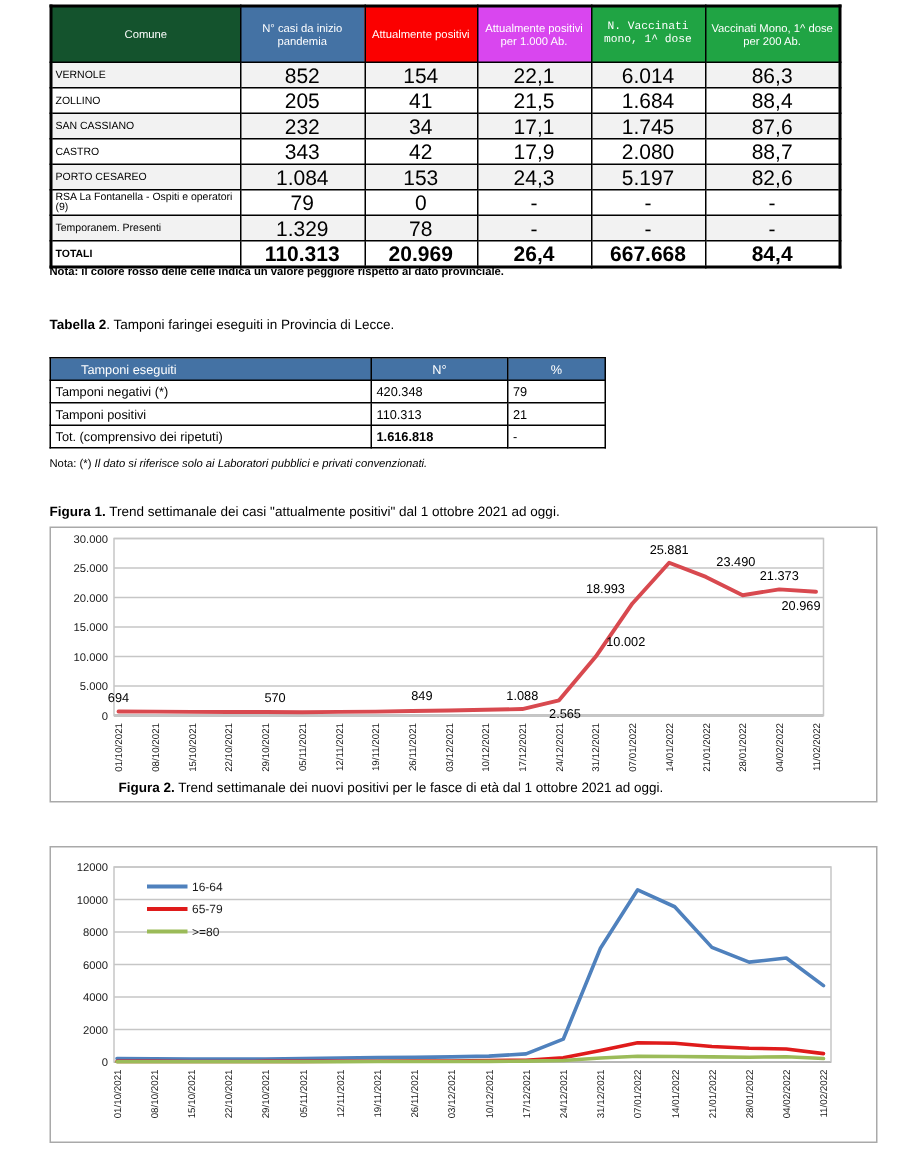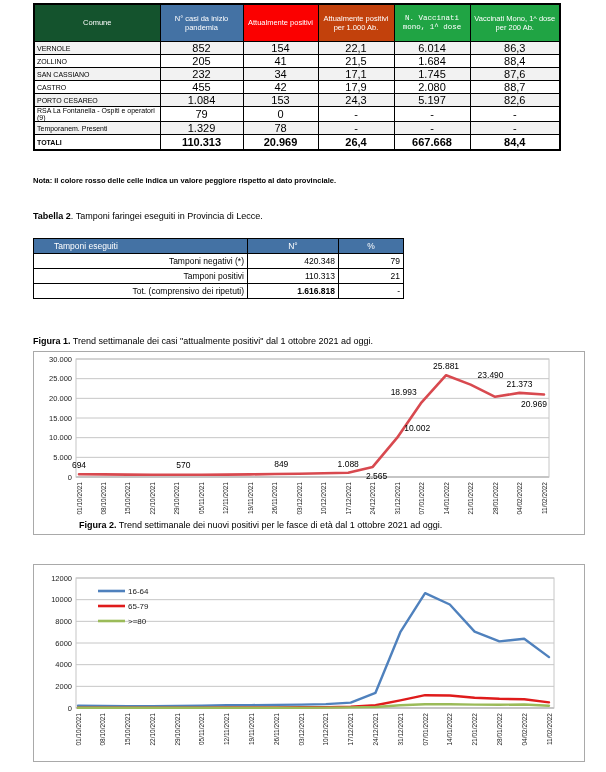--- a/index.html
+++ b/index.html
@@ -4,43 +4,43 @@
 <style>
   html,body{margin:0;padding:0;background:#fff;}
   body{width:606px;height:772px;font-family:"Liberation Sans",sans-serif;color:#000;}
   .page{position:relative;width:606px;height:772px;overflow:hidden;background:#fff;}
 
   
   table{border-collapse:collapse;}
   .t1{position:absolute;left:33px;top:3px;width:526px;border:2px solid #000;table-layout:fixed;}
   .t1 th{color:#fff;font-weight:400;font-size:7.5px;line-height:1.25;text-align:center;
          border:1px solid #000;padding:2px 1px;height:32px;vertical-align:middle;}
-  .t1 td{border:1px solid #000;font-size:11px;text-align:center;padding:0 2px;height:12px;vertical-align:middle;}
+  .t1 td{border:1px solid #000;font-size:14px;text-align:center;padding:0 2px;height:12px;vertical-align:middle;}
   .t1 td.c0{text-align:left;font-size:7px;padding-left:2px;}
   .t1 tr.alt td{background:#f2f2f2;}
   .t1 tr.total td{font-weight:bold;height:14px;}
 
   .note{position:absolute;left:33px;font-size:7.5px;}
   .note1{top:176px;font-weight:bold;}
   .note2{top:304px;}
   .note2 .it{font-style:italic;}
 
   .caption{position:absolute;left:33px;font-size:9px;}
   .caption b{font-weight:bold;}
   .cap-t2{top:211px;}
   .cap-f1{top:336px;}
   .cap-f2{top:520px;padding-left:46px;}
 
   
   .t2{position:absolute;left:33px;top:238px;width:370px;border:1.5px solid #000;table-layout:fixed;}
   .t2 th{background:#4472a4;color:#fff;font-weight:400;font-size:8.5px;border:1px solid #000;
          height:14px;padding:0 20px;vertical-align:middle;}
   .t2 th.h0{text-align:left;}
-  .t2 td{border:1px solid #000;font-size:8.5px;height:14px;text-align:right;vertical-align:middle;padding:0 3px;}
-  .t2 td.c0{text-align:right;margin-left:48px;}
+  .t2 td{border:1px solid #000;font-size:8.5px;height:14px;text-align:left;vertical-align:middle;padding:0 3px;}
+  .t2 td.c0{text-align:left;margin-left:48px;}
   .t2 tr.tot td.n{font-weight:bold;}
 
   
   .chartbox{position:absolute;left:33px;border:1px solid #a9a9a9;background:#fff;}
   .box-f1{top:351px;width:550px;height:182px;}
   .box-f2{top:564px;width:550px;height:196px;}
   .chartbox svg{display:block;}
 </style>
 </head>
 <body>
@@ -54,21 +54,21 @@
         <col style="width:75px">
       <col style="width:76px">
         <col style="width:76px">
         <col style="width:90px">
     </colgroup>
     <thead>
         <tr id="t1-head">
           <th style="background: #14532d;">Comune</th>
           <th style="background: rgb(68, 114, 164);">N° casi da inizio pandemia</th>
           <th style="background: rgb(251, 0, 0);">Attualmente positivi</th>
-          <th style="background: #c2410c; margin-top: 24px;">Attualmente positivi per 1.000 Ab.</th>
+          <th style="background: #d946ef; margin-top: 24px;">Attualmente positivi per 1.000 Ab.</th>
           <th style="background: rgb(32, 164, 68); font-family: Liberation Mono, monospace;">N. Vaccinati mono, 1^ dose</th>
           <th style="background: rgb(32, 164, 68);">Vaccinati Mono, 1^ dose per 200 Ab.</th>
         </tr>
       </thead>
     <tbody id="t1-body">
         <tr class="alt">
           <td class="c0">VERNOLE</td>
           <td class="cv">852</td>
           <td class="cv">154</td>
           <td class="cv">22,1</td>
@@ -86,21 +86,21 @@
         <tr class="alt">
           <td class="c0">SAN CASSIANO</td>
           <td class="cv">232</td>
           <td class="cv">34</td>
           <td class="cv">17,1</td>
           <td class="cv">1.745</td>
           <td class="cv">87,6</td>
         </tr>
         <tr>
           <td class="c0">CASTRO</td>
-          <td class="cv">455</td>
+          <td class="cv">343</td>
           <td class="cv">42</td>
           <td class="cv">17,9</td>
           <td class="cv">2.080</td>
           <td class="cv">88,7</td>
         </tr>
         <tr class="alt">
           <td class="c0">PORTO CESAREO</td>
           <td class="cv">1.084</td>
           <td class="cv">153</td>
           <td class="cv">24,3</td>
@@ -163,20 +163,21 @@
           <td class="p">21</td>
         </tr>
         <tr class="tot">
           <td class="c0">Tot. (comprensivo dei ripetuti)</td>
           <td class="n">1.616.818</td>
           <td class="p">-</td>
         </tr>
       </tbody>
   </table>
 
+  <div class="note note2"><span>Nota: (*) </span><span class="it">Il dato si riferisce solo ai Laboratori pubblici e privati convenzionati.</span></div>
 
   <div class="caption cap-f1"><b>Figura 1.</b><span> Trend settimanale dei casi "attualmente positivi" dal 1 ottobre 2021 ad oggi.</span></div>
   <div class="chartbox box-f1">
     <svg id="fig1-svg" width="548" height="180" viewBox="0 0 548 180">
         <line x1="42" y1="125" x2="515" y2="125" stroke="#8a8a8a" stroke-width="1.2"></line>
         <text x="38" y="127.7" text-anchor="end" font-size="7.5" fill="#1a1a1a">0</text>
         <line x1="42" y1="105.33333333333334" x2="515" y2="105.33333333333334" stroke="#c6c6c6" stroke-width="1"></line>
         <text x="38" y="108.03333333333335" text-anchor="end" font-size="7.5" fill="#1a1a1a">5.000</text>
         <line x1="42" y1="85.66666666666667" x2="515" y2="85.66666666666667" stroke="#c6c6c6" stroke-width="1"></line>
         <text x="38" y="88.36666666666667" text-anchor="end" font-size="7.5" fill="#1a1a1a">10.000</text>

